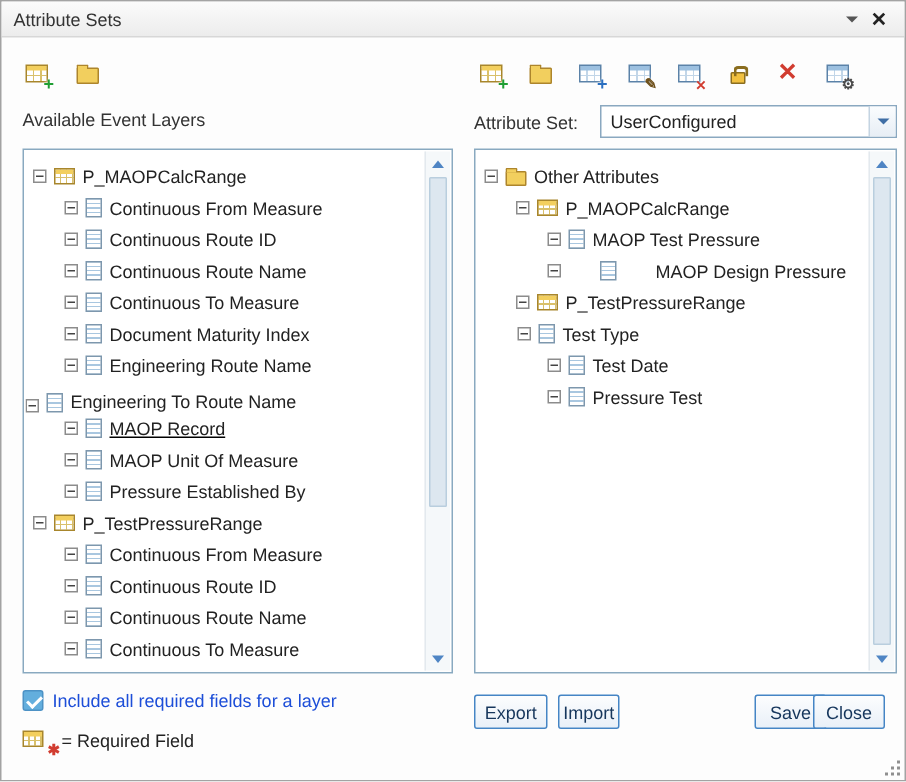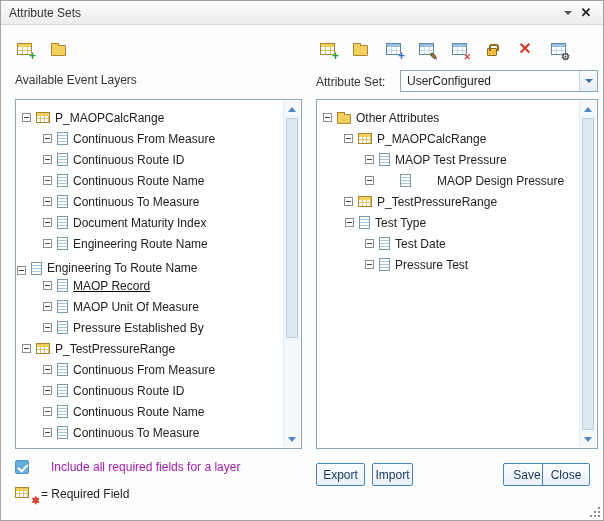--- a/index.html
+++ b/index.html
@@ -73,21 +73,21 @@
   .sbtn{position:absolute;left:0;width:16px;height:16px;display:flex;align-items:center;justify-content:center;cursor:pointer;}
   .sbtn.up{top:0;}
   .sbtn.down{bottom:0;}
   .tri-up-s{width:0;height:0;border-left:4px solid transparent;border-right:4px solid transparent;border-bottom:5px solid #4f85c4;}
   .tri-down-s{width:0;height:0;border-left:4px solid transparent;border-right:4px solid transparent;border-top:5px solid #4f85c4;}
   .thumb{position:absolute;left:2px;width:12px;background:#dde7f0;border:1px solid #b9cede;border-radius:1px;cursor:pointer;}
   .t-left{top:17px;height:220px;}
   .t-right{top:17px;bottom:17px;}
 
   
-  .chkrow{position:absolute;left:14px;top:459px;display:flex;align-items:center;gap:22px;font-size:12px;color:#a21caf;}
+  .chkrow{position:absolute;left:14px;top:459px;display:flex;align-items:center;gap:6px;font-size:12px;color:#1d4ed8;}
   .checkbox{position:relative;flex:none;width:14px;height:14px;background:#63aedd;border:1px solid #4d92c5;border-radius:2px;cursor:pointer;}
   .checkbox.checked::after{content:"";position:absolute;left:2px;top:3px;width:8px;height:4px;border-left:2px solid #fff;border-bottom:2px solid #fff;transform:rotate(-45deg);}
   .reqrow{position:absolute;left:14px;top:486px;display:flex;align-items:center;gap:7px;font-size:12px;color:#222;}
   .req-wrap{position:relative;display:inline-block;}
   .req-star{position:absolute;right:-6px;bottom:-5px;color:#d13c30;font-size:10px;font-weight:bold;}
 
   .btn{position:absolute;top:462px;height:23px;background:linear-gradient(#fcfdfe,#e9f0f8);border:1px solid #4585c5;border-radius:2px;font-family:"Liberation Sans",sans-serif;font-size:12px;color:#16365c;cursor:pointer;padding:0;}
   #btn-export{left:315px;width:49px;}
   #btn-import{left:371px;width:41px;}
   #btn-save{left:502px;width:48px;}

